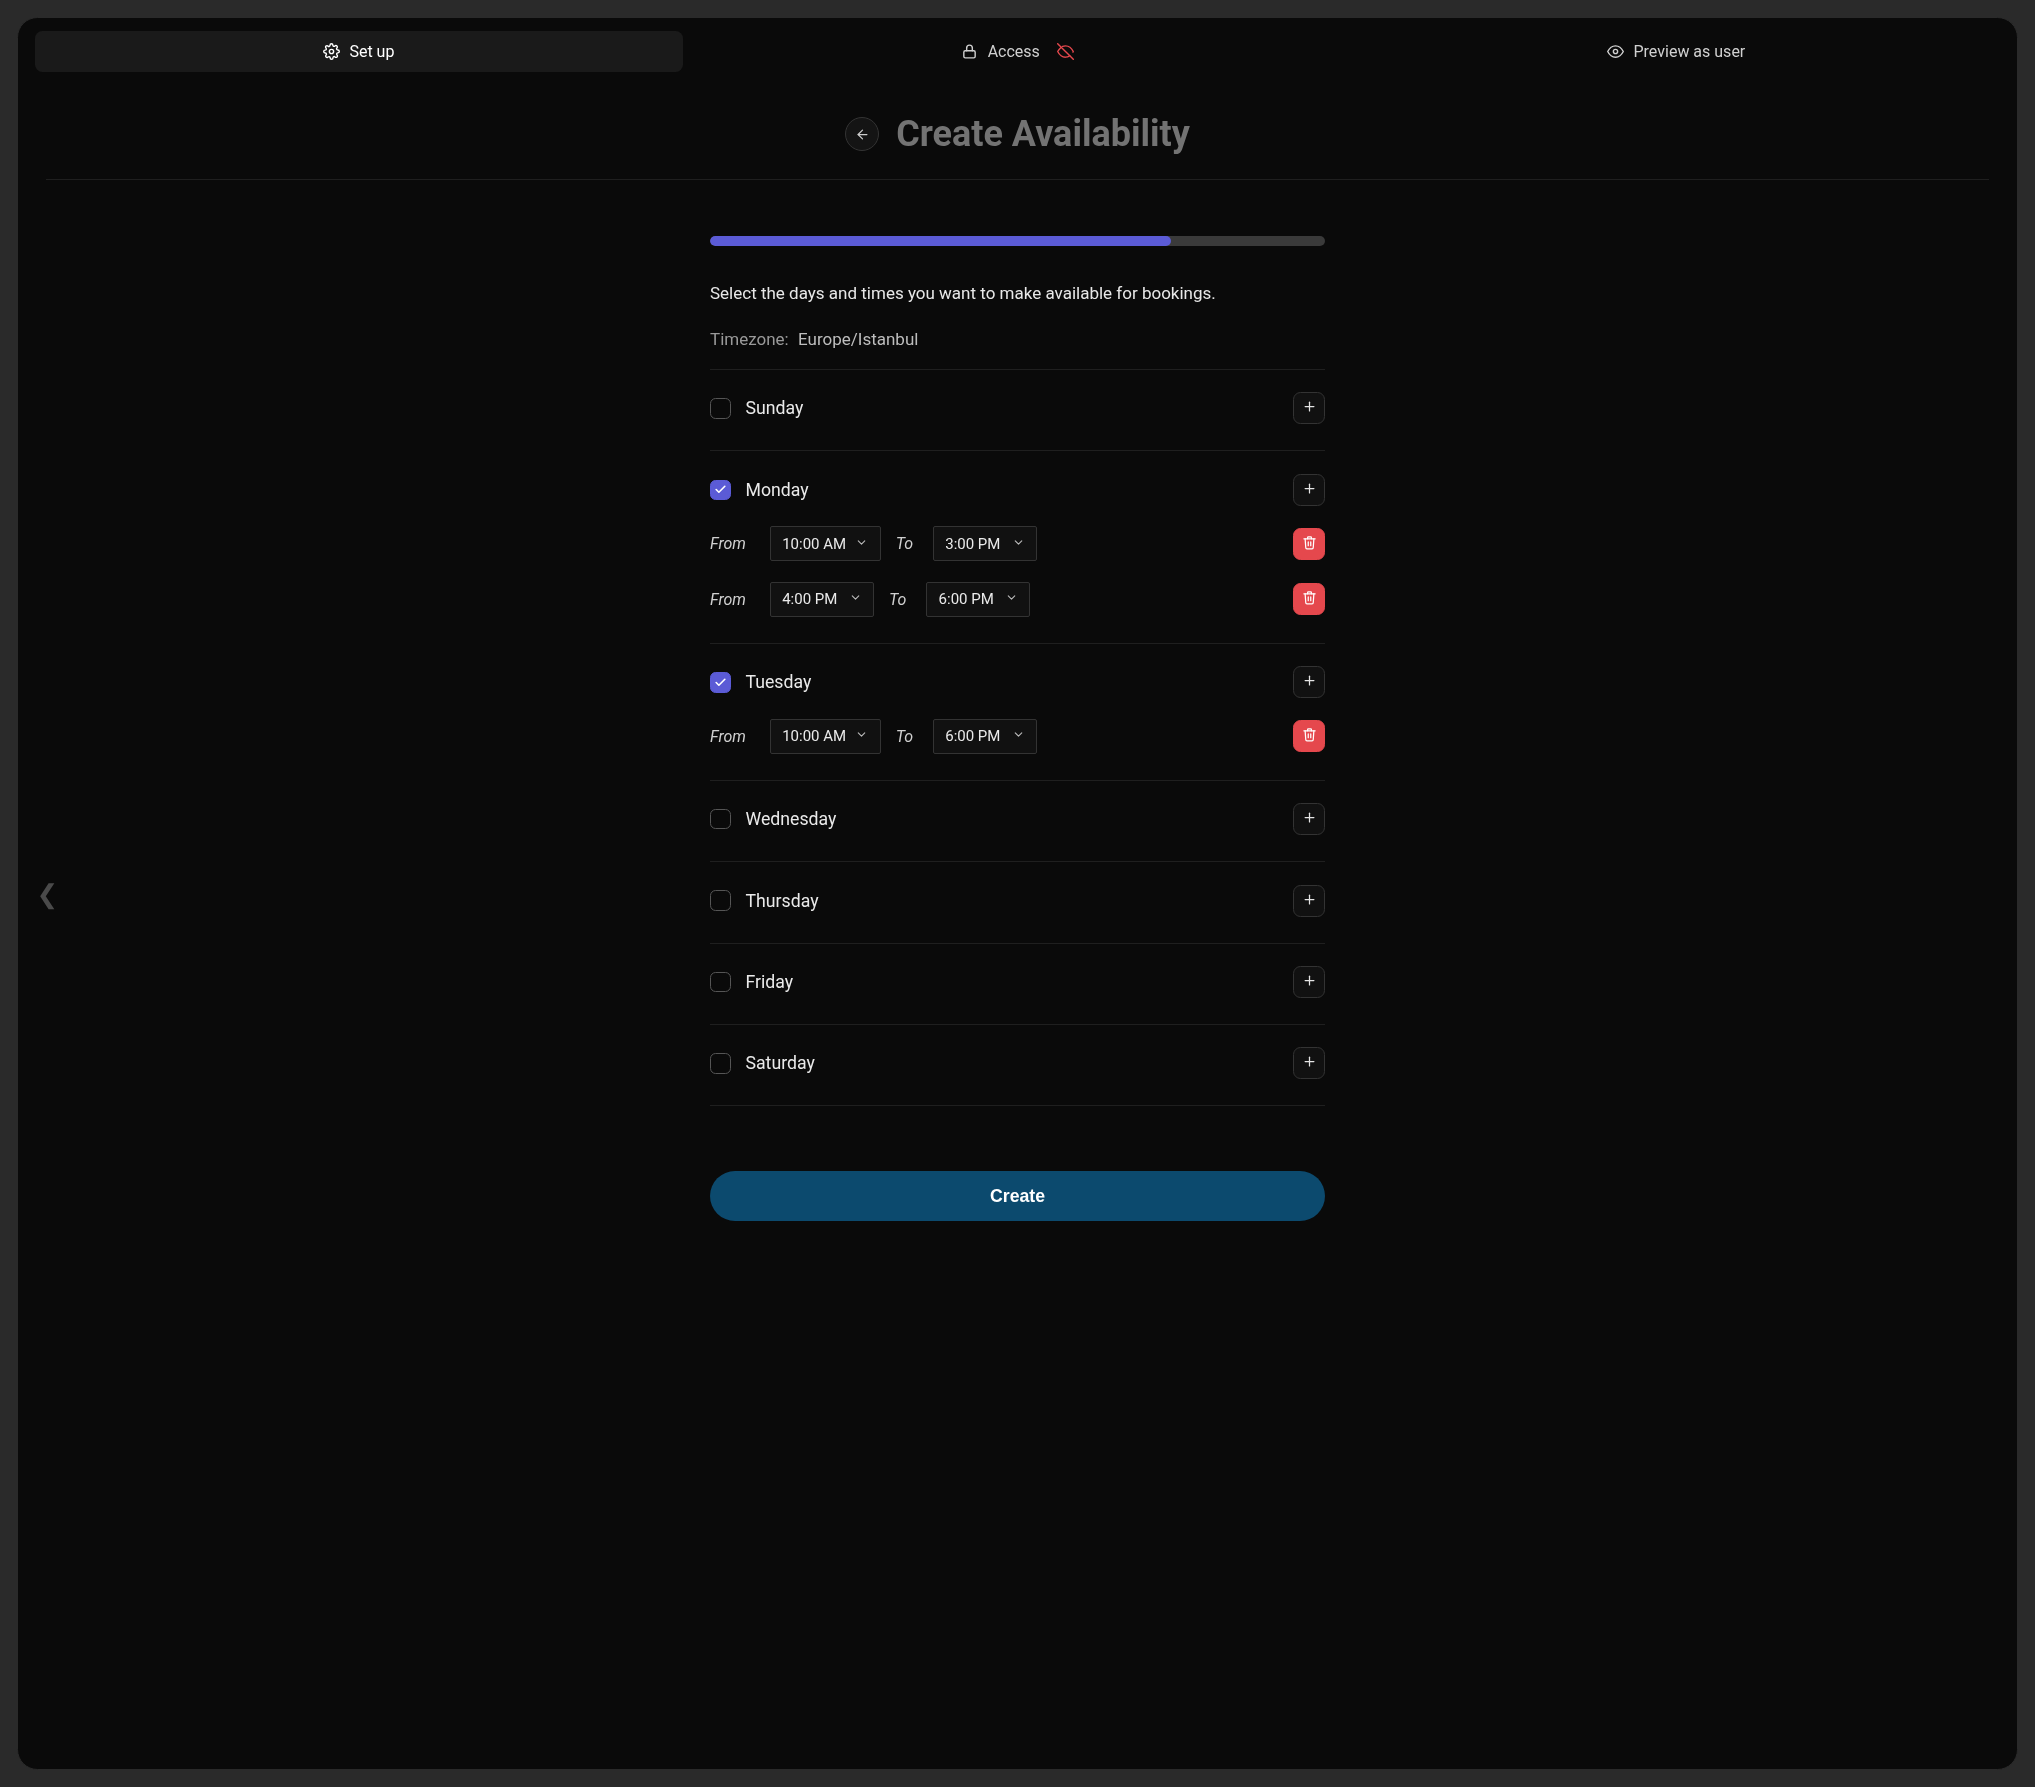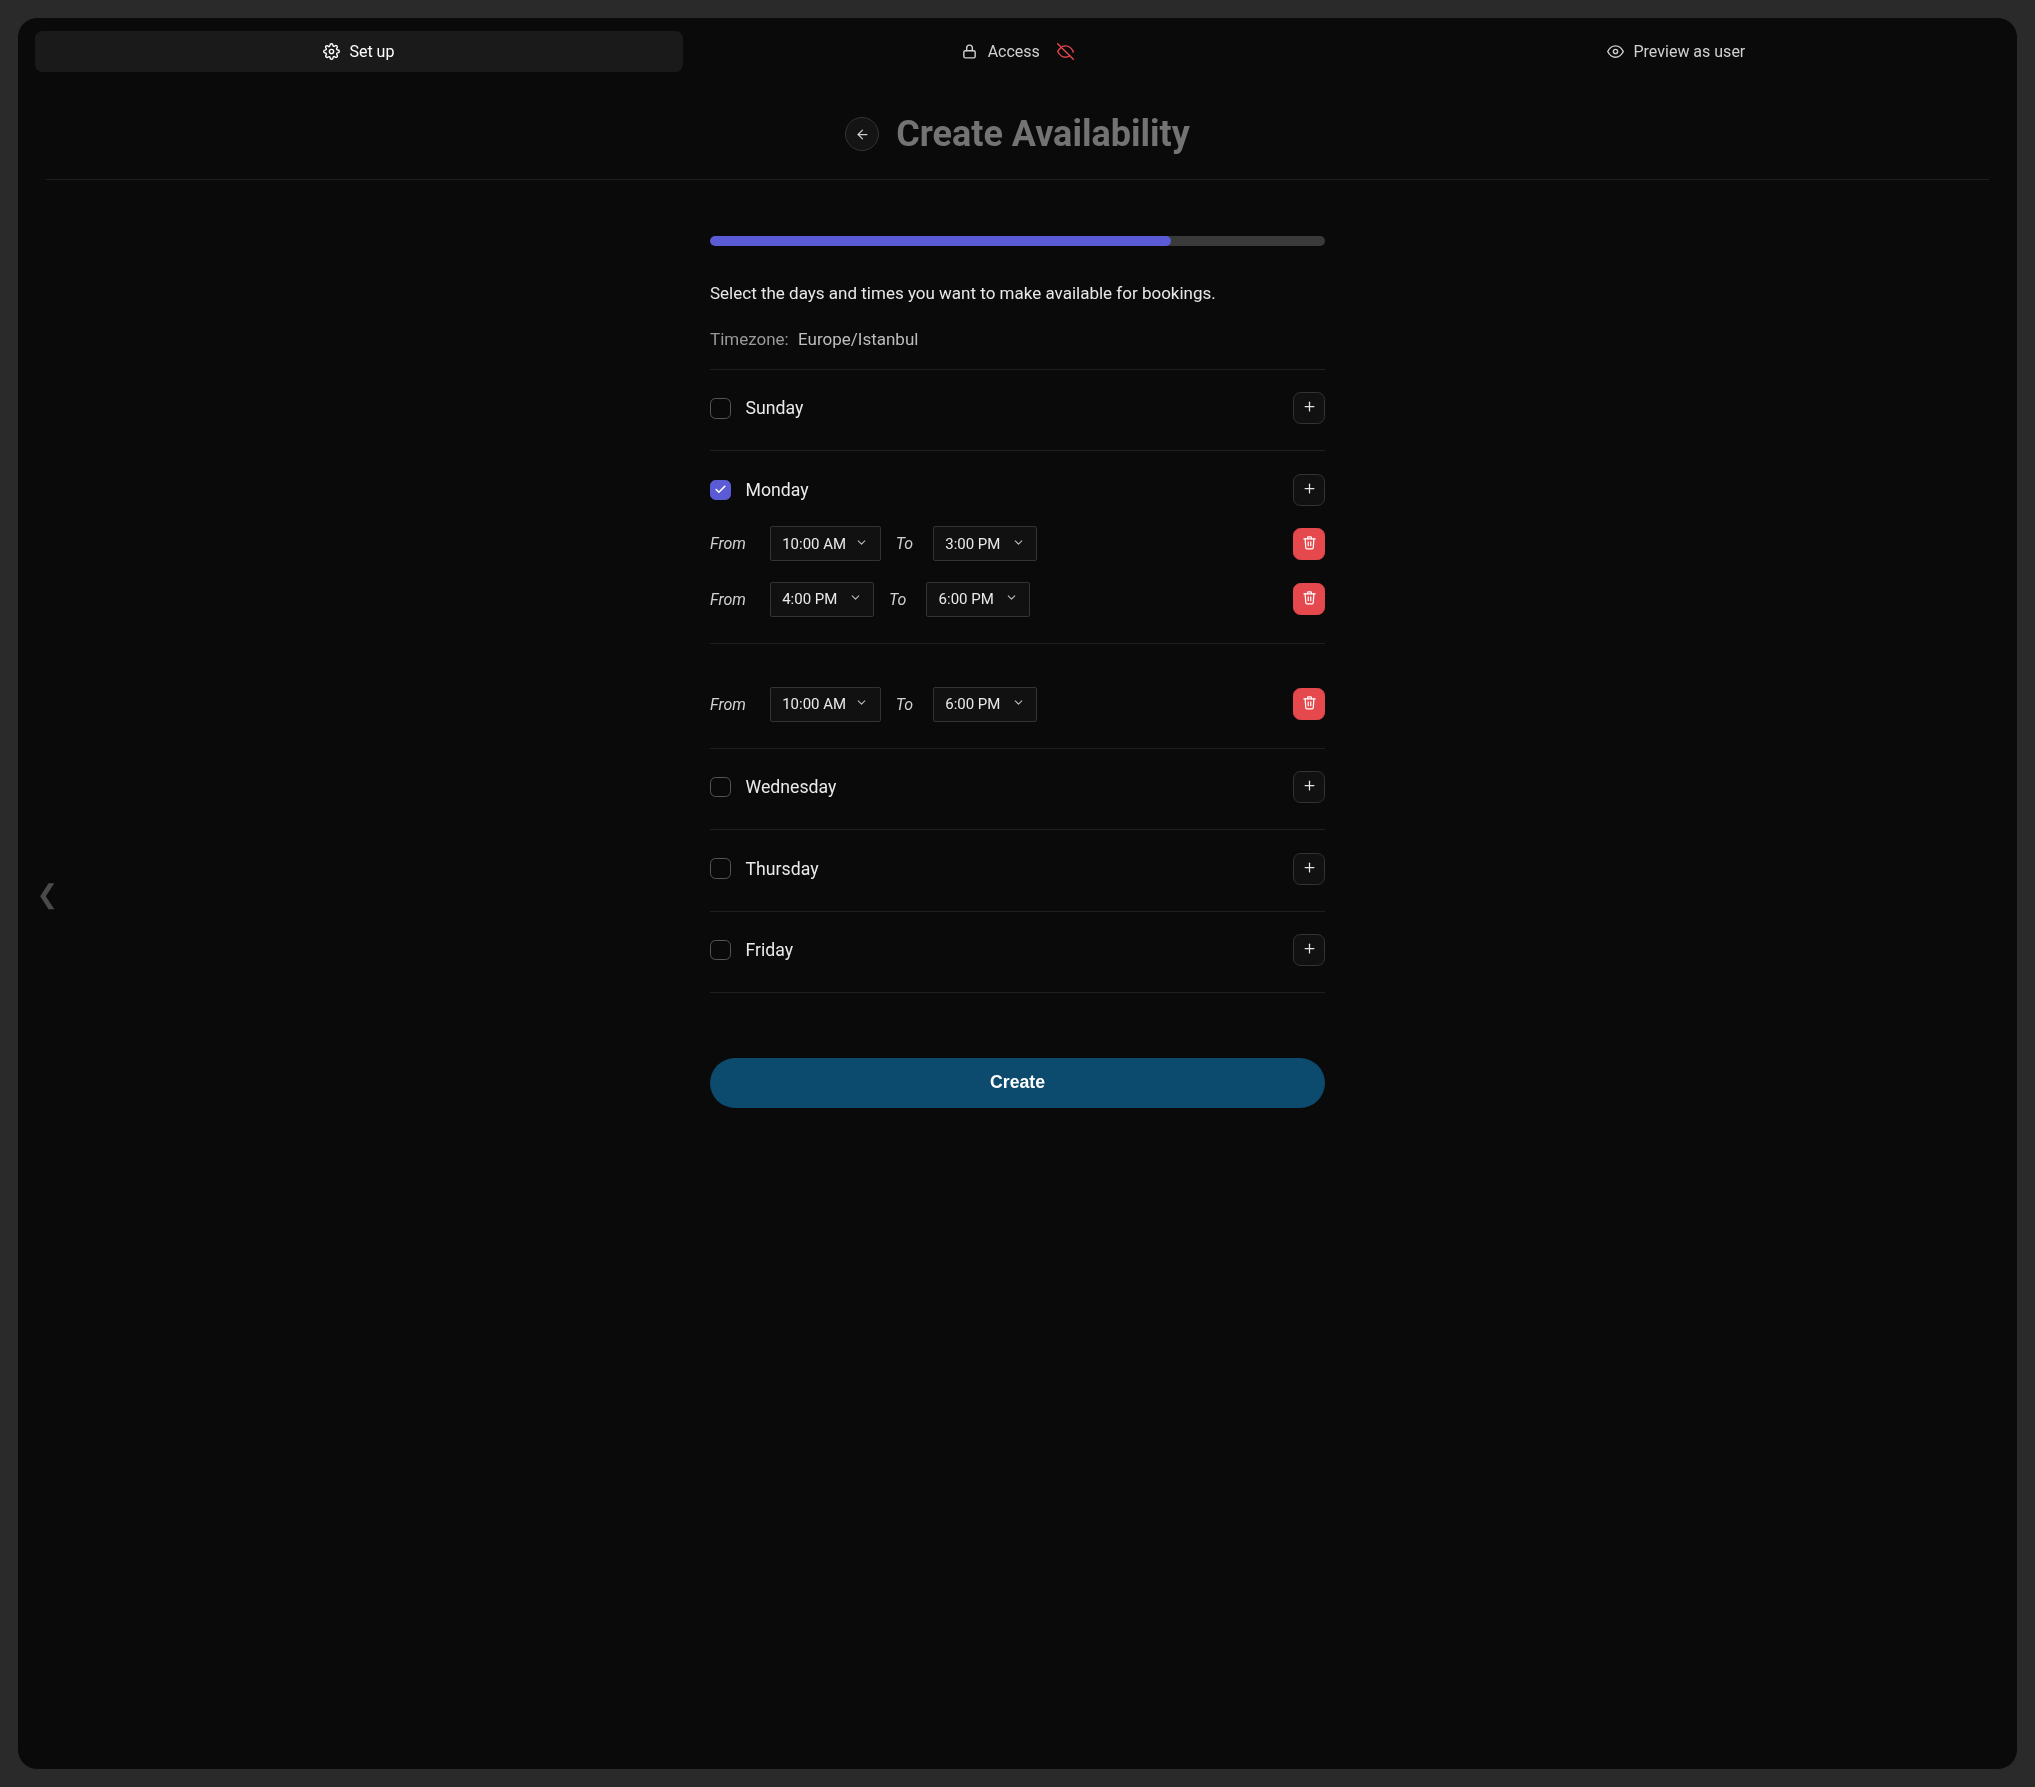--- a/index.html
+++ b/index.html
@@ -366,20 +366,35 @@
                     <polyline points="3 6 5 6 21 6"></polyline>
                     <path d="M19 6l-1 14a2 2 0 0 1-2 2H8a2 2 0 0 1-2-2L5 6"></path>
                     <path d="M10 11v6"></path>
                     <path d="M14 11v6"></path>
                     <path d="M9 6V4a1 1 0 0 1 1-1h4a1 1 0 0 1 1 1v2"></path>
                   </svg></span>
               </button>
             </div>
           </div>
           <div class="day-block">
+            <div class="day-head">
+              <span class="chk checked">
+                <svg viewBox="0 0 24 24" fill="none" stroke-width="3" stroke-linecap="round" stroke-linejoin="round">
+                  <polyline points="20 6 9 17 4 12"></polyline>
+                </svg>
+              </span>
+              <span class="day-label">Tuesday</span>
+              <span class="spacer"></span>
+              <button class="sq-btn">
+                <span><svg viewBox="0 0 24 24" fill="none" stroke-width="2" stroke-linecap="round" stroke-linejoin="round">
+                    <line x1="12" y1="5" x2="12" y2="19"></line>
+                    <line x1="5" y1="12" x2="19" y2="12"></line>
+                  </svg></span>
+              </button>
+            </div>
             <div class="slot-row">
               <span class="slot-label">From</span>
               <span class="time-select">
                 <span>10:00 AM</span>
                 <span><svg viewBox="0 0 24 24" fill="none" stroke-width="2" stroke-linecap="round" stroke-linejoin="round">
                     <polyline points="6 9 12 15 18 9"></polyline>
                   </svg></span>
               </span>
               <span class="slot-label" style="min-width: 22.4px;">To</span>
               <span class="time-select">
@@ -432,20 +447,33 @@
               <span class="day-label">Friday</span>
               <span class="spacer"></span>
               <button class="sq-btn">
                 <span><svg viewBox="0 0 24 24" fill="none" stroke-width="2" stroke-linecap="round" stroke-linejoin="round">
                     <line x1="12" y1="5" x2="12" y2="19"></line>
                     <line x1="5" y1="12" x2="19" y2="12"></line>
                   </svg></span>
               </button>
             </div>
           </div>
+          <div class="day-block">
+            <div class="day-head">
+              <span class="chk"></span>
+              <span class="day-label">Saturday</span>
+              <span class="spacer"></span>
+              <button class="sq-btn">
+                <span><svg viewBox="0 0 24 24" fill="none" stroke-width="2" stroke-linecap="round" stroke-linejoin="round">
+                    <line x1="12" y1="5" x2="12" y2="19"></line>
+                    <line x1="5" y1="12" x2="19" y2="12"></line>
+                  </svg></span>
+              </button>
+            </div>
+          </div>
         </div>
 
       <button class="create-btn">Create</button>
 
     </div>
   </div>
 
 </div>
 
 

